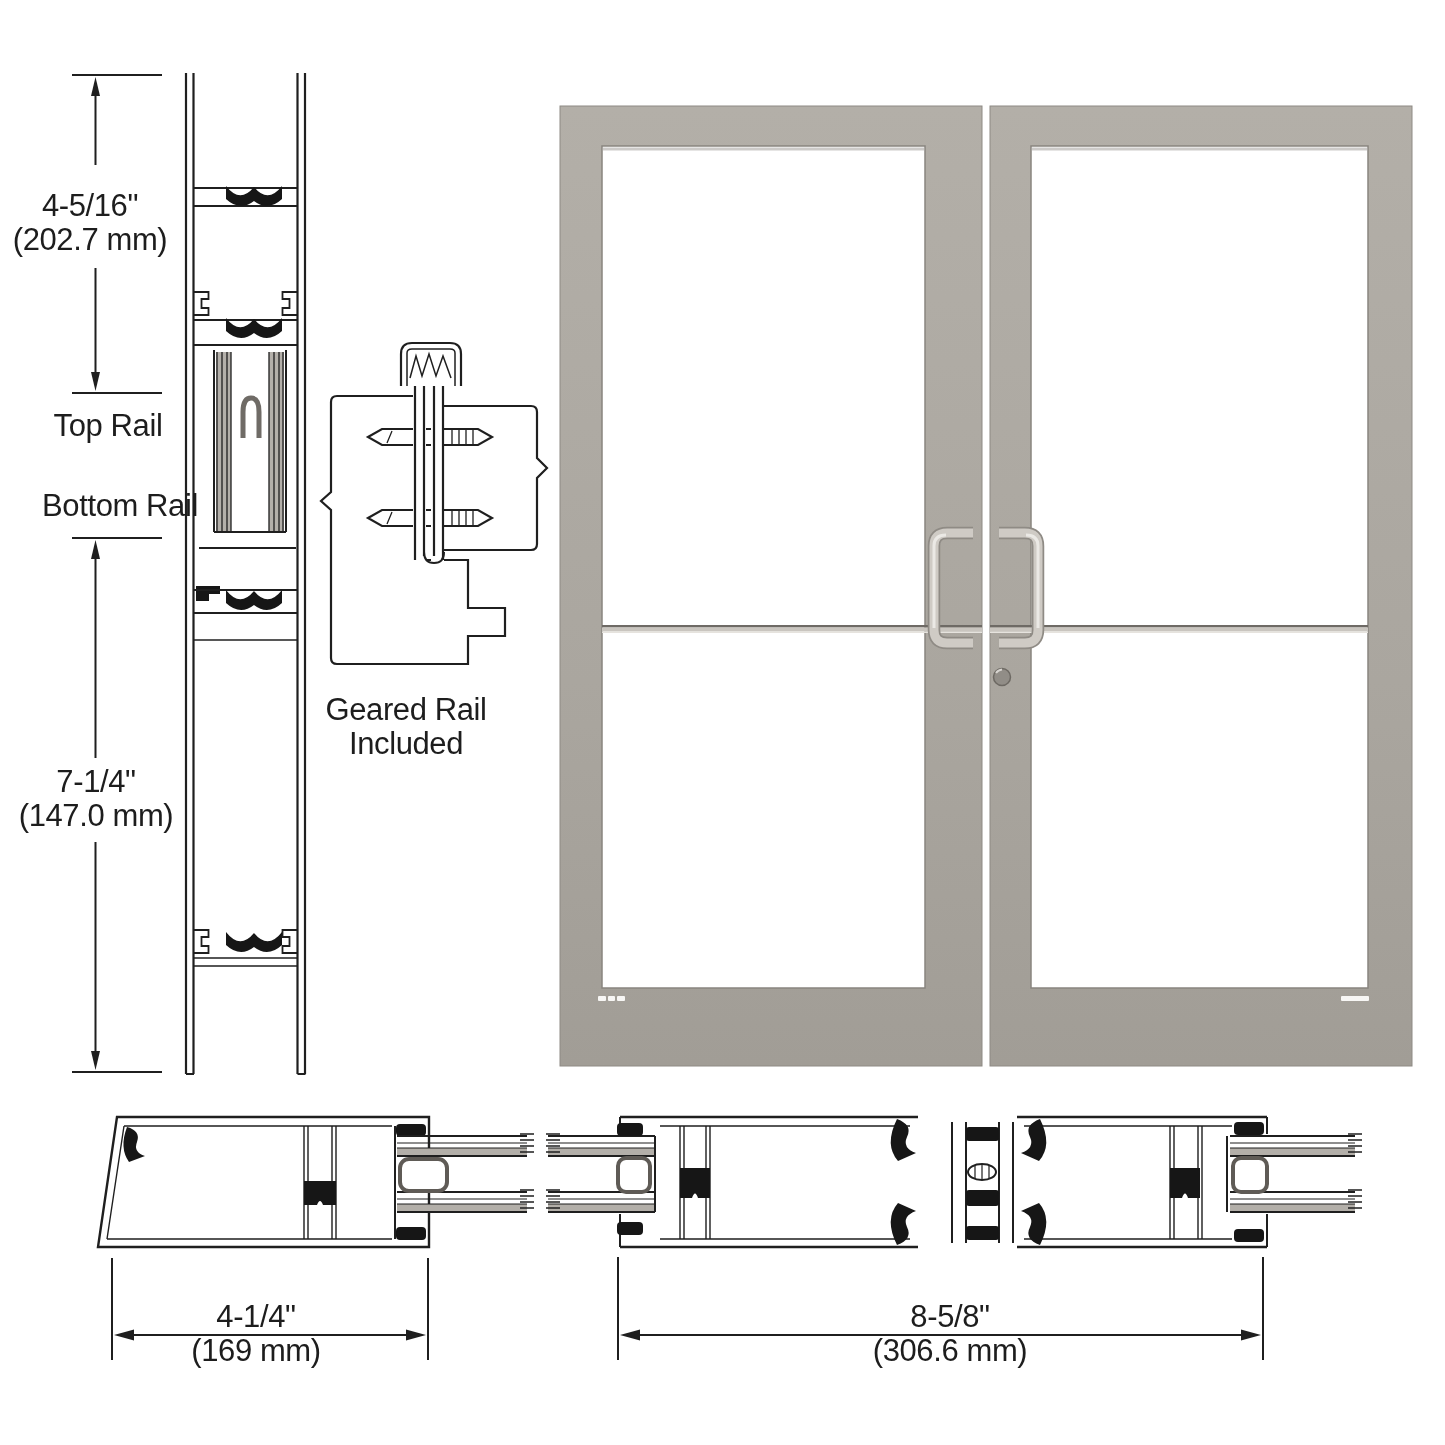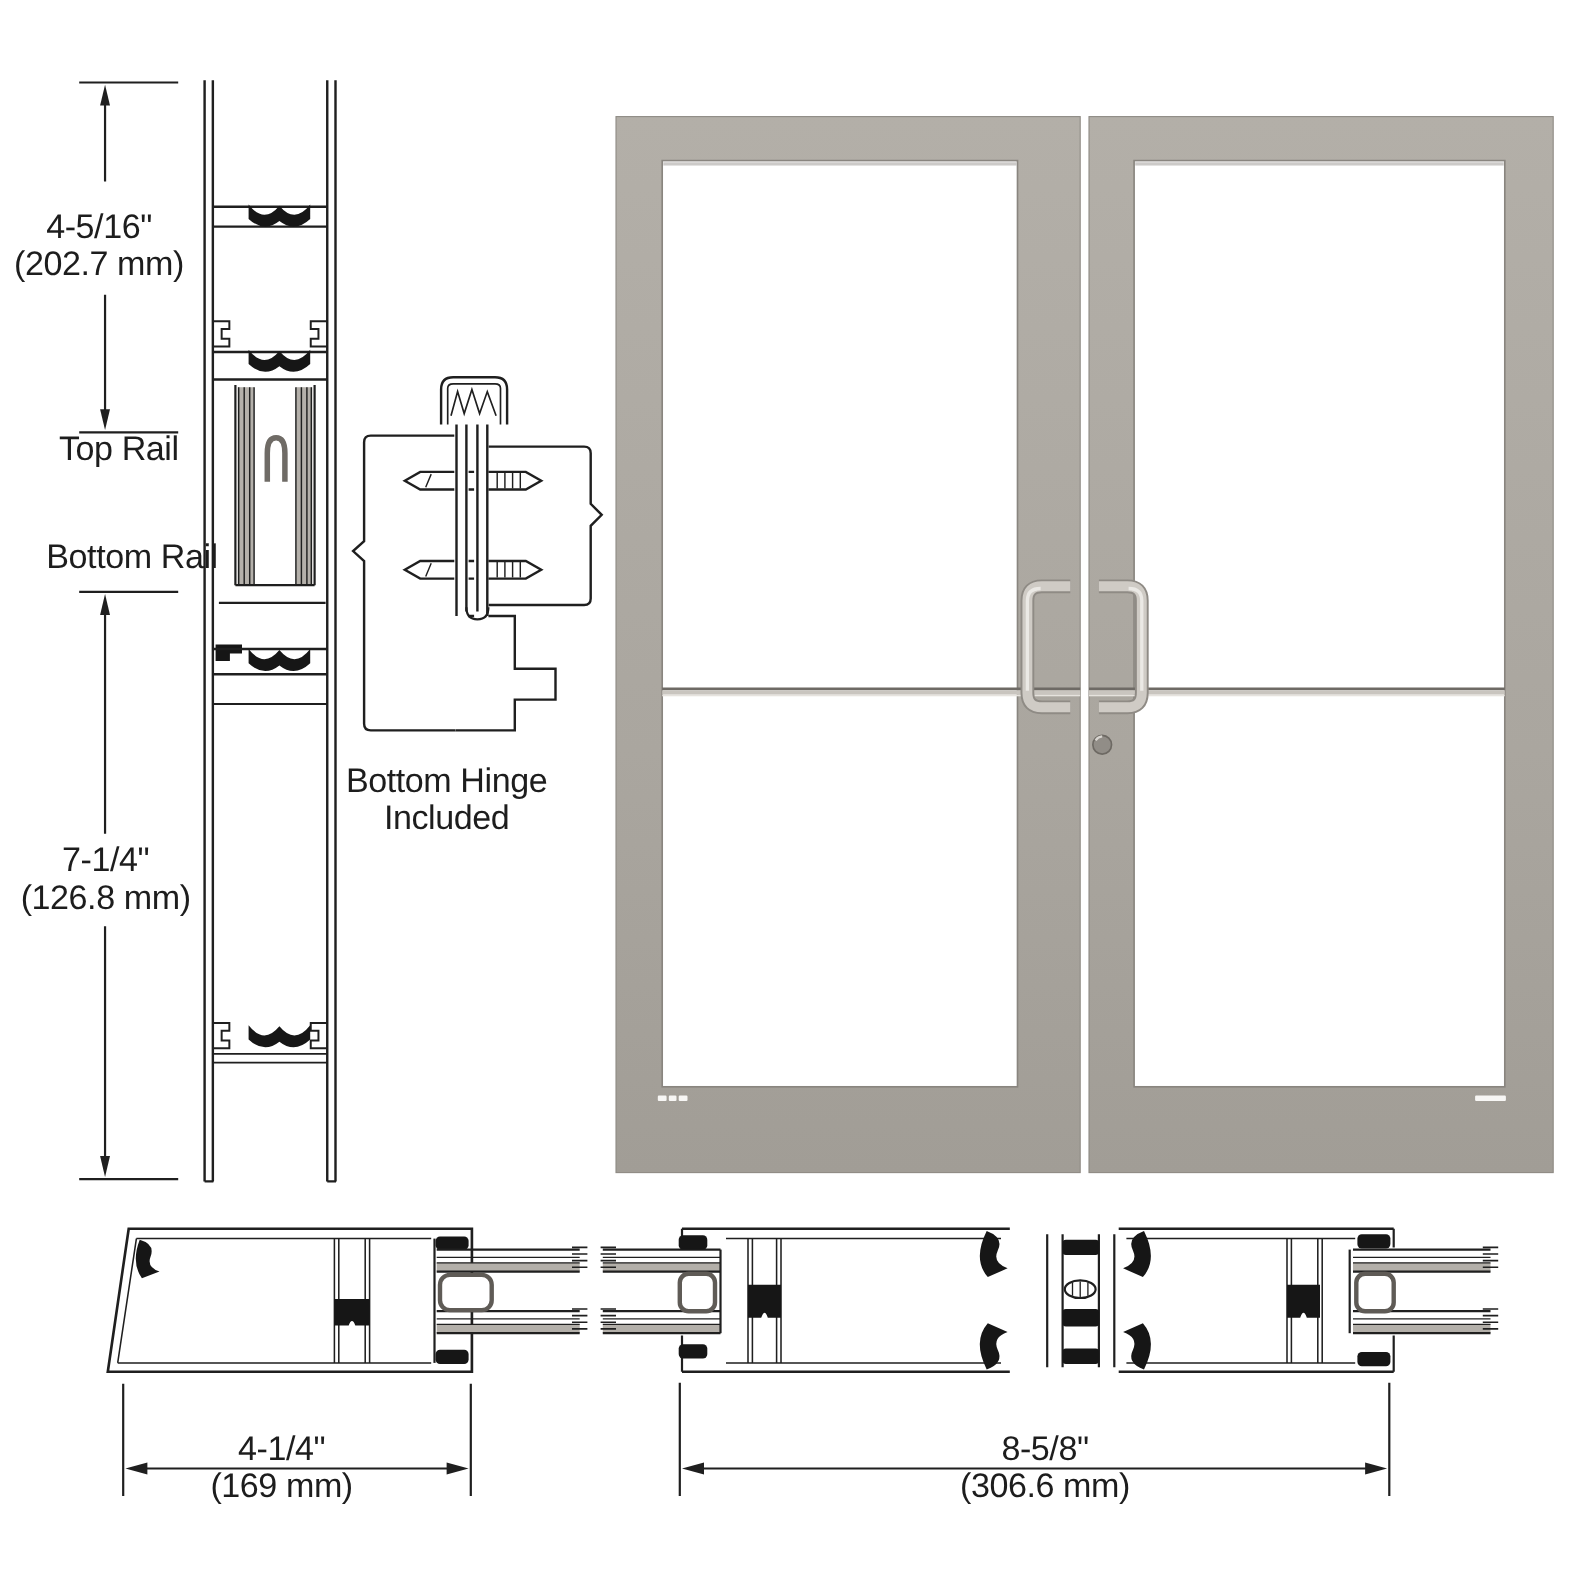--- a/index.html
+++ b/index.html
@@ -245,31 +245,31 @@
     <polygon points="620,1335 640,1329.5 640,1340.5" fill="#1f1f1f" stroke="none"></polygon>
     <polygon points="1261,1335 1241,1329.5 1241,1340.5" fill="#1f1f1f" stroke="none"></polygon>
   </g>
 </svg>
 
 <div class="lbl" style="left:90px;top:189px;">
   <div>4-5/16"</div>
   <div>(202.7 mm)</div>
 </div>
 
-<div class="lbl" style="left:108px;top:391px;">Top Rail</div>
+<div class="lbl" style="left:108px;top:409px;">Top Rail</div>
 
 <div class="lbl" style="left:120px;top:489px;">Bottom Rail</div>
 
 <div class="lbl" style="left:96px;top:765px;">
   <div>7-1/4"</div>
-  <div>(126.8 mm)</div>
+  <div>(147.0 mm)</div>
 </div>
 
 <div class="lbl" style="left:406px;top:693px;">
-  <div>Bottom Hinge</div>
+  <div>Geared Rail</div>
   <div>Included</div>
 </div>
 
 <div class="lbl" style="left:256px;top:1300px;">
   <div>4-1/4"</div>
   <div>(169 mm)</div>
 </div>
 
 <div class="lbl" style="left:950px;top:1300px;">
   <div>8-5/8"</div>

